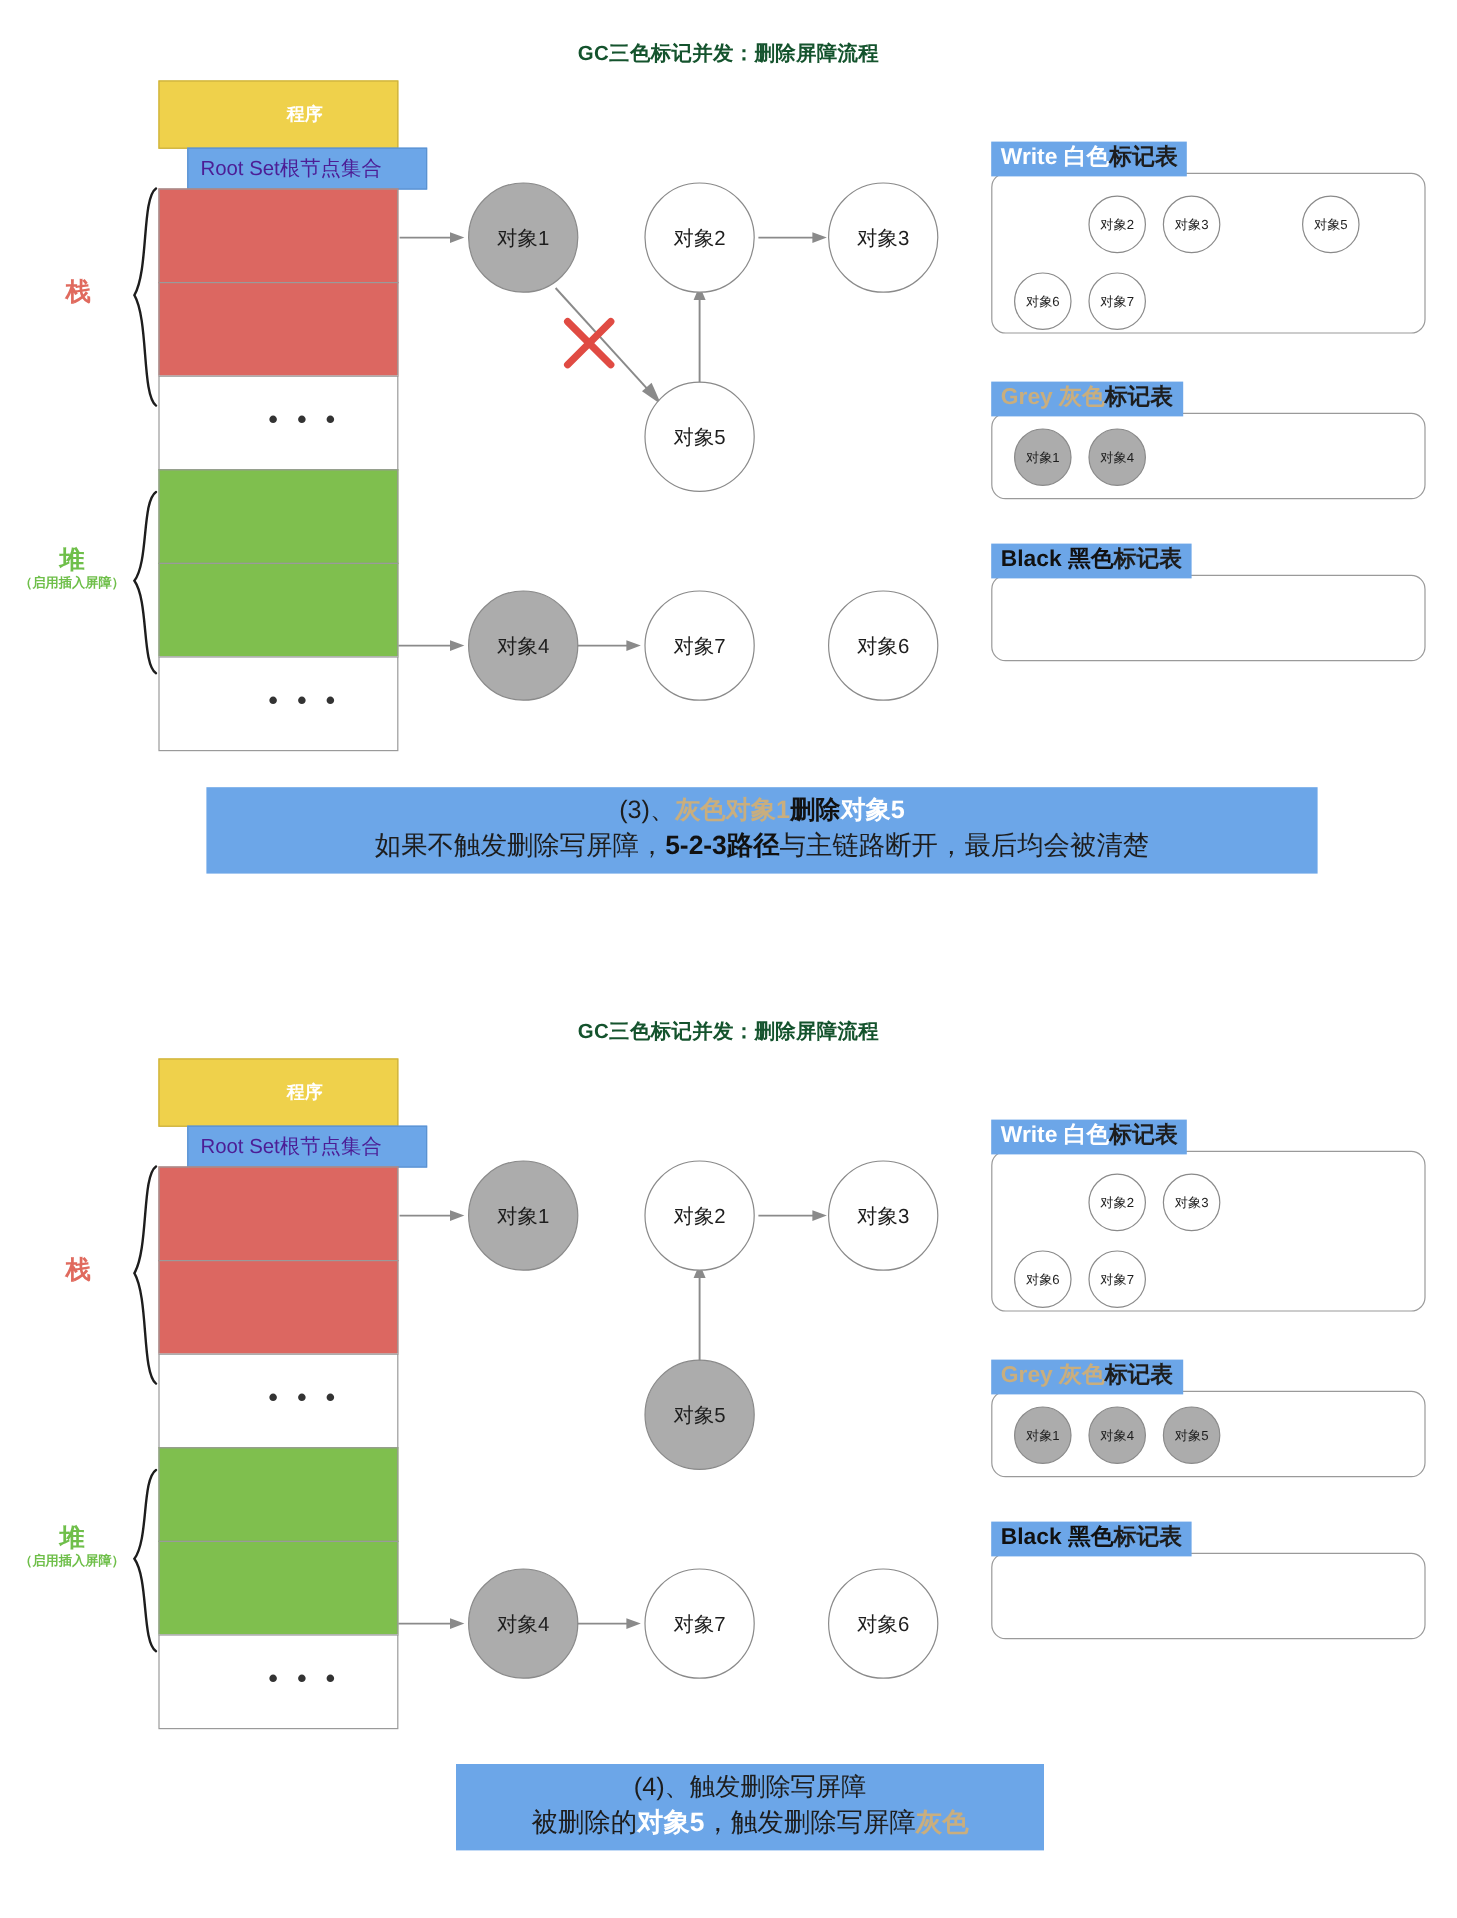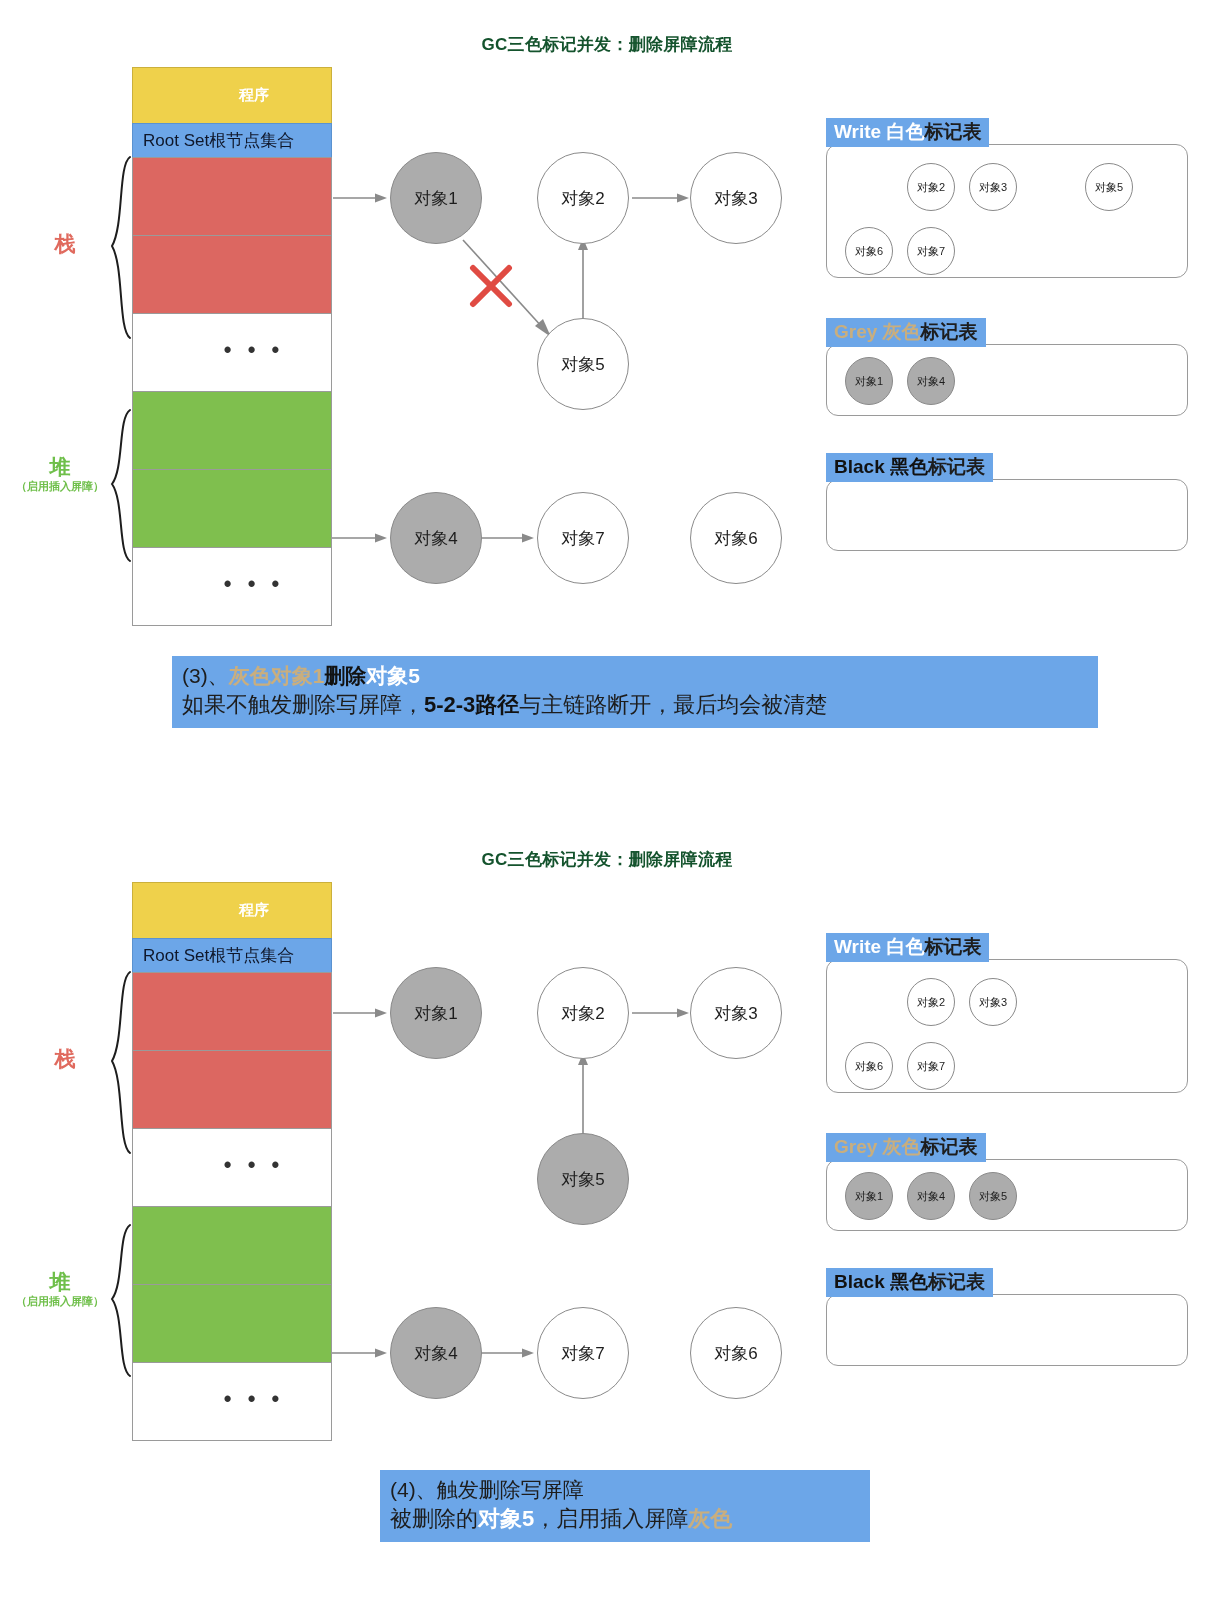--- a/index.html
+++ b/index.html
@@ -46,24 +46,25 @@
     background: #EFD14B;
     border-color: #cbb03c;
     color: #ffffff;
     font-size: 15px;
     font-weight: bold;
   }
   .mem-rootset {
     height: 35px;
     background: #6CA6E8;
     border-color: #5a92d0;
-    color: #0f172a;
+    color: #4c1d95;
     font-size: 17px;
     justify-content: flex-start;
     padding-left: 10px;
+    margin-left: 24px;
   }
   .mem-red  { height: 79px; background: #DC6761; border-color: #9a9a9a; }
   .mem-green{ height: 79px; background: #7FBF4E; border-color: #9a9a9a; }
   .mem-blank{ height: 79px; background: #ffffff; border-color: #9a9a9a; }
   .dots {
     color: #333; font-size: 22px; letter-spacing: 5px; line-height: 1;
     font-weight: bold; margin-top: -6px;
   }
 
   .brace-label {
@@ -138,21 +139,21 @@
     font-size: 11px;
     color: #1d1d1d;
     width: 48px; height: 48px;
   }
   .chip.grey { background: #ACACAC; }
 
   
   .caption {
     position: absolute;
     background: #6CA6E8;
-    text-align: left;
+    text-align: center;
     padding: 6px 10px 8px 10px;
     line-height: 1.35;
   }
   .cap-l1 { font-size: 21px; color: #1d1d1d; }
   .cap-l2 { font-size: 22px; color: #1d1d1d; }
   .cap-tan { color: #C9AE7E; font-weight: bold; }
   .cap-white { color: #ffffff; font-weight: bold; }
   .cap-bold { font-weight: bold; color: #111111; }
 </style>
 </head>
@@ -388,17 +389,17 @@
 
     <div class="mt" style="left:826px; top:453px; width:362px;">
       <div class="mt-title">
         <span class="en-black">Black</span><span class="en-black"> </span><span class="cn-black">黑色</span><span class="tail">标记表</span>
       </div>
       <div class="mt-box" style="top:26px; width:362px; height:72px;"></div>
     </div>
 
     <div class="caption" style="left:380px; top:655px; width:490px;">
       <div class="cap-l1"><span>(4)、</span><span>触发删除写屏障</span></div>
-      <div class="cap-l2"><span>被删除的</span><span class="cap-white">对象5</span><span>，启用插入屏障</span><span class="cap-tan">灰色</span></div>
+      <div class="cap-l2"><span>被删除的</span><span class="cap-white">对象5</span><span>，触发删除写屏障</span><span class="cap-tan">灰色</span></div>
     </div>
   </div>
 
 </div>
 
 </body></html>

